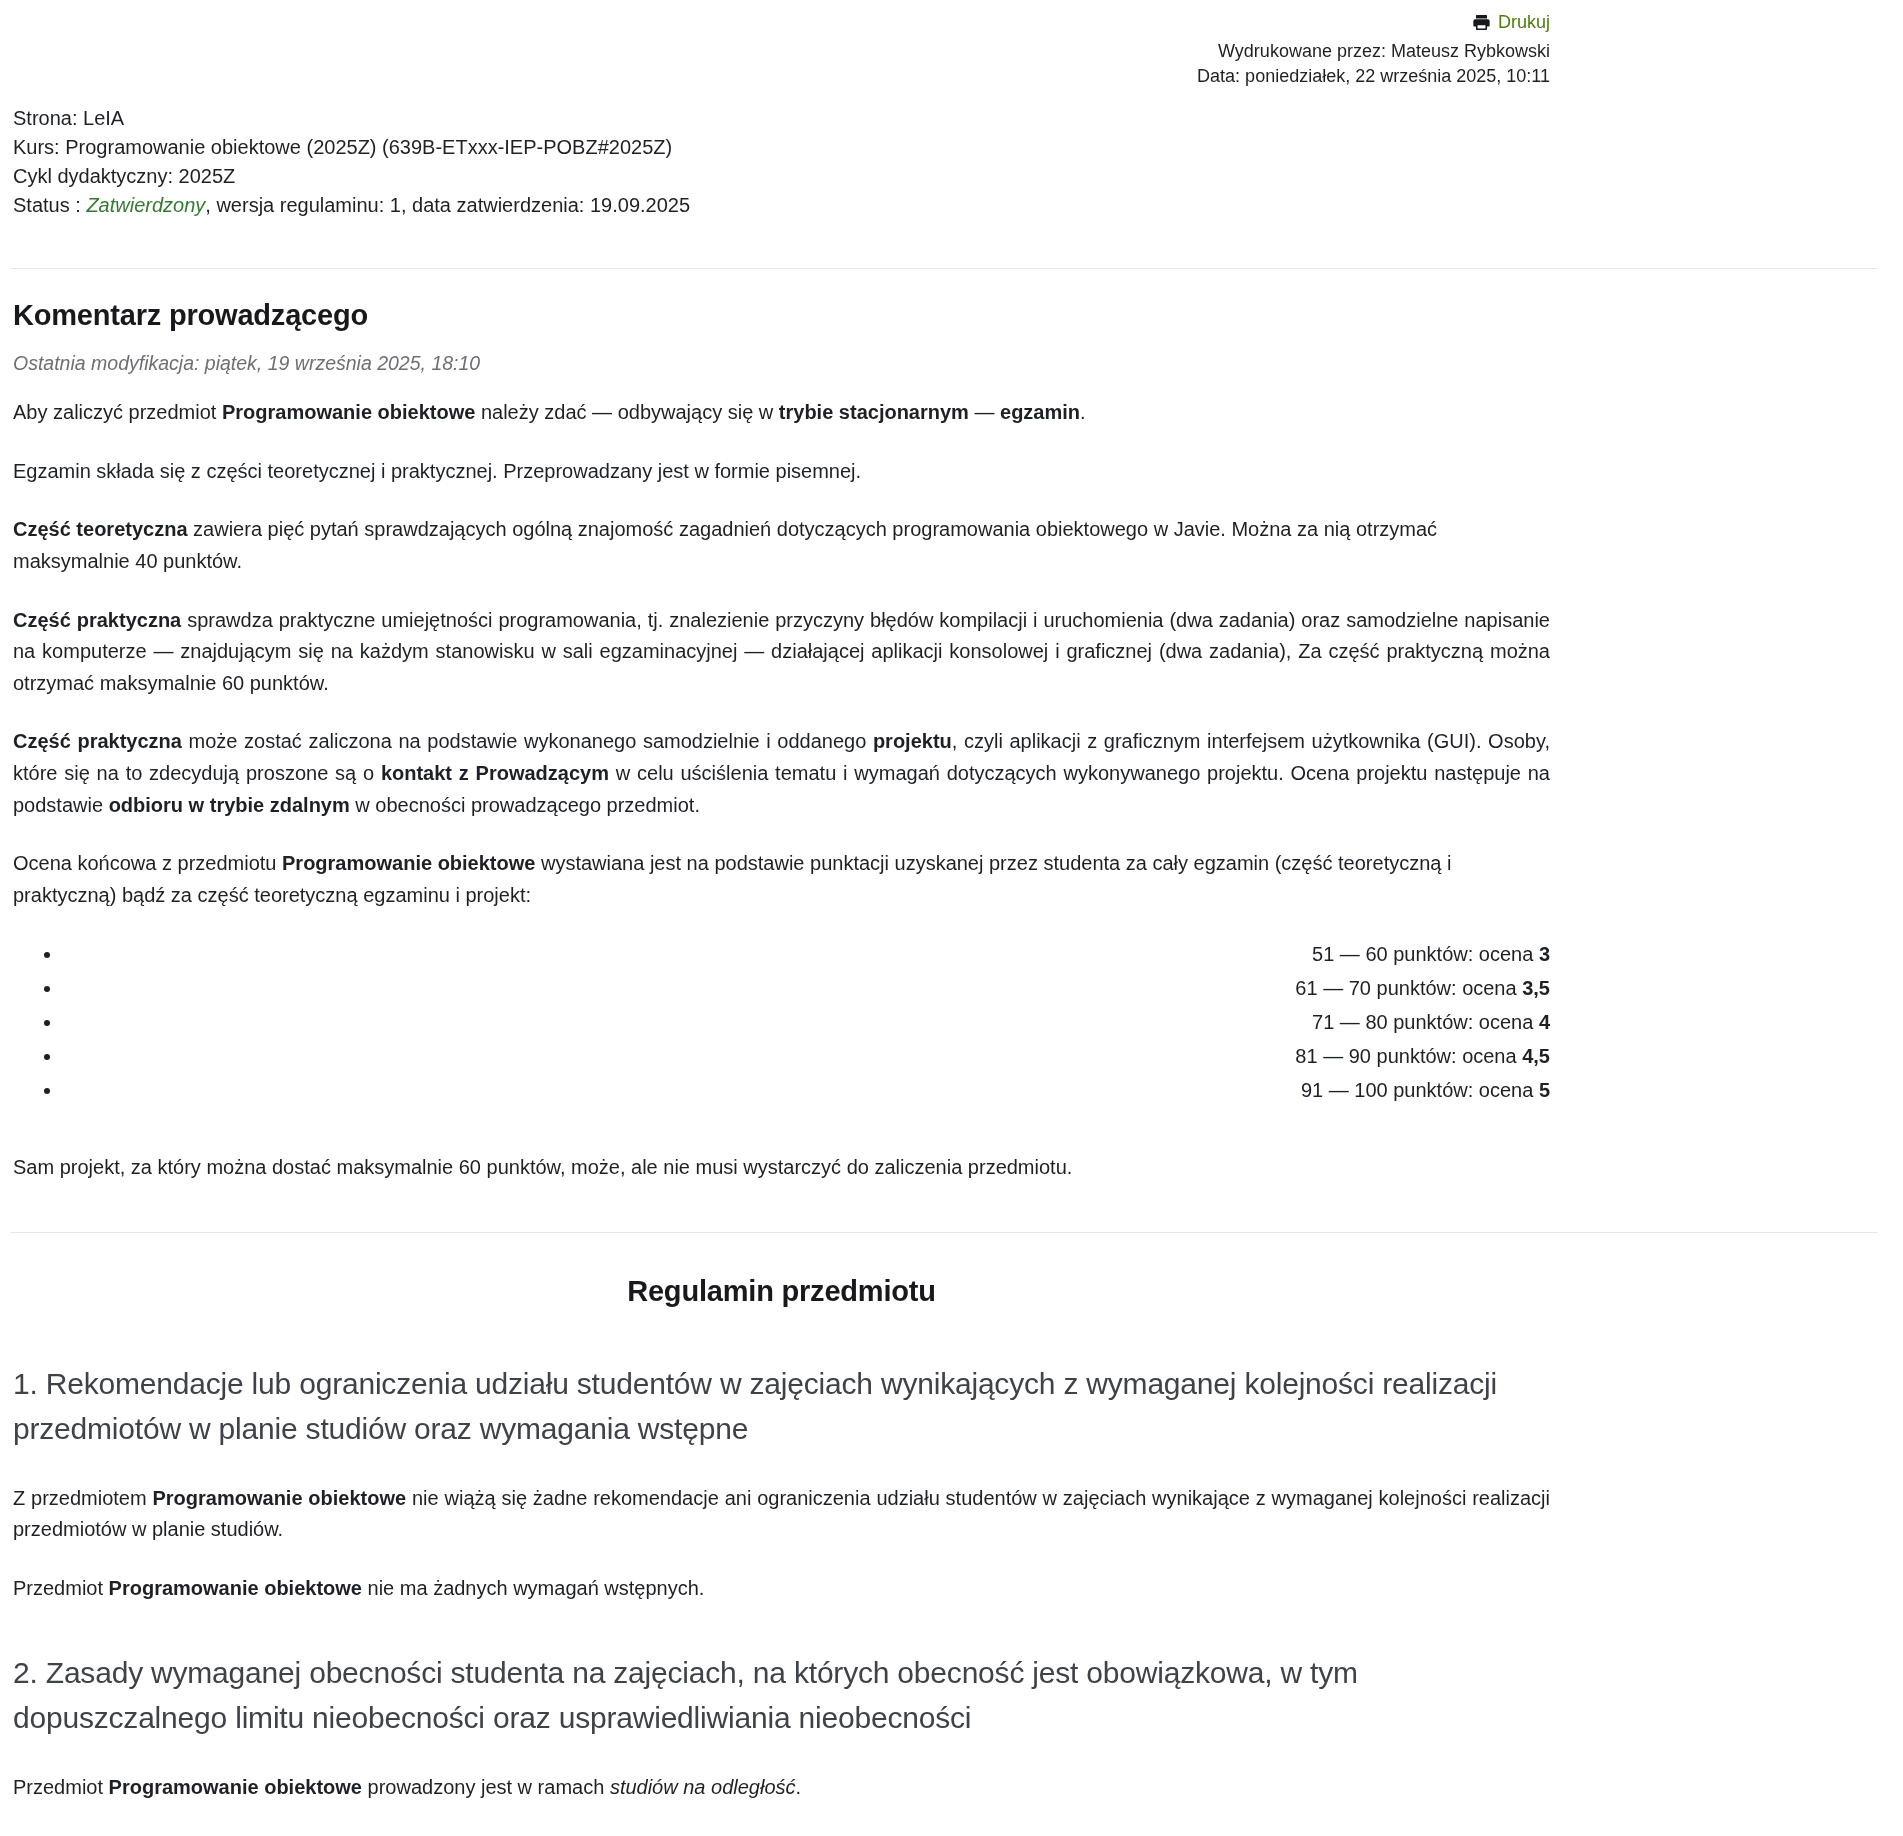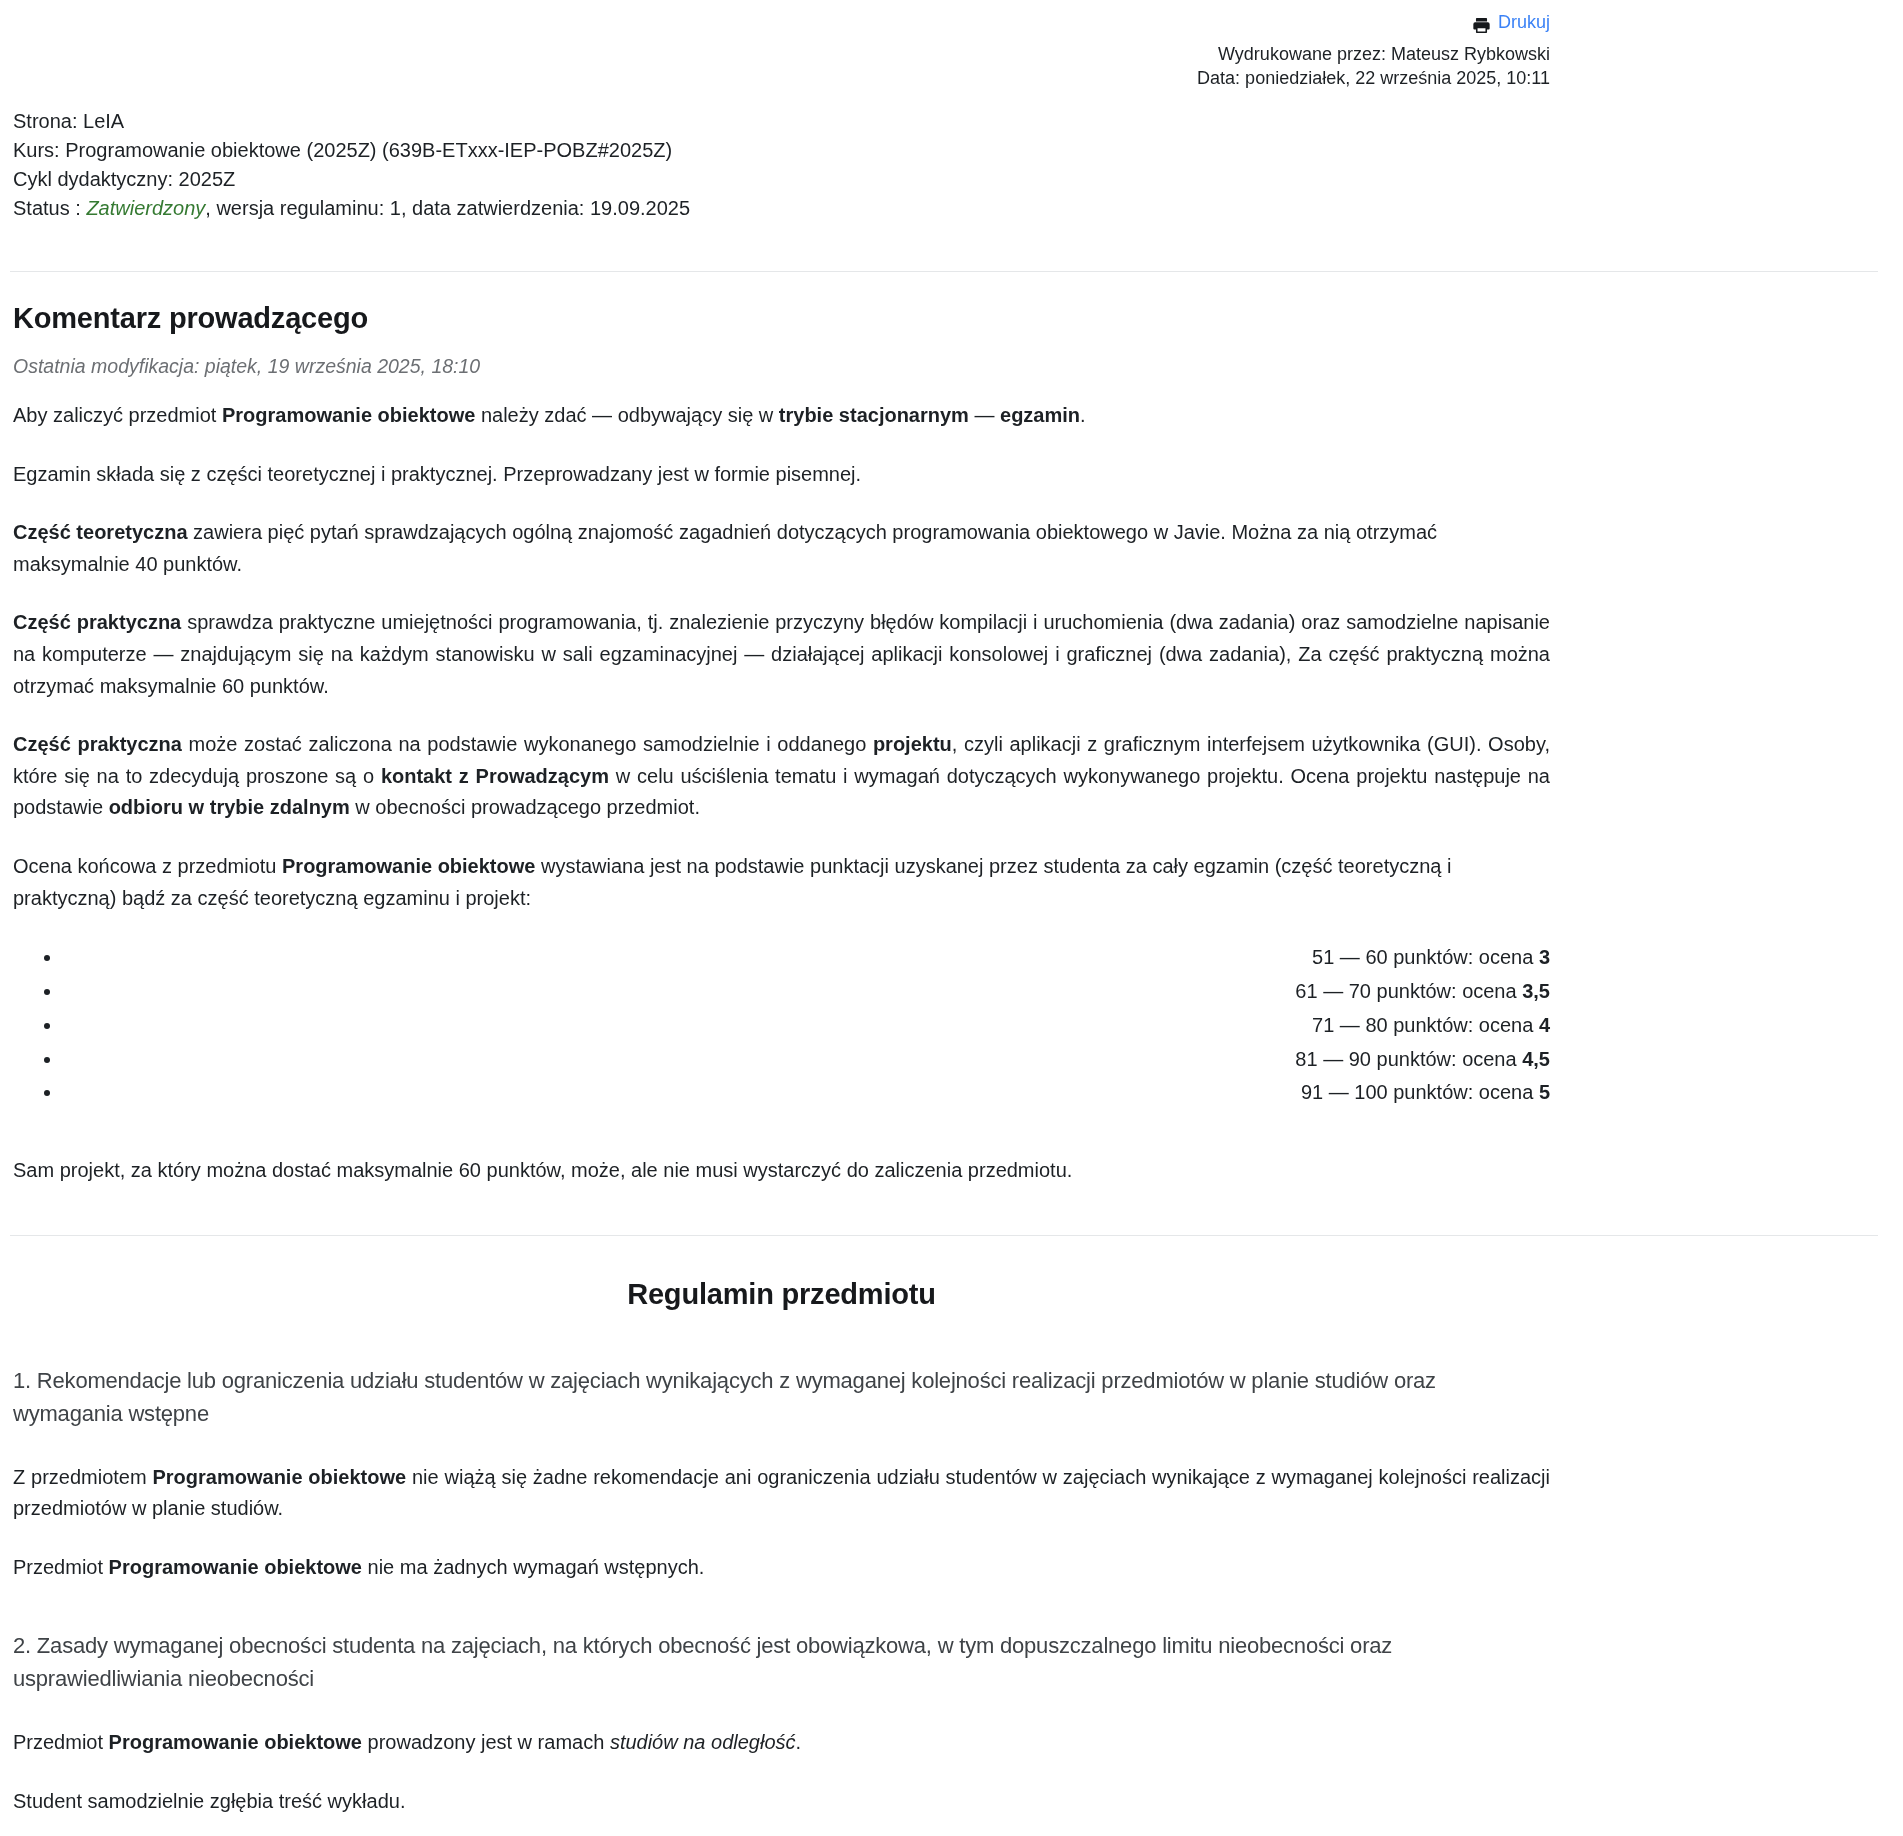--- a/index.html
+++ b/index.html
@@ -16,24 +16,24 @@
   .content{max-width:1537px;}
 
   
   .print-header{
     text-align:right;
     font-size:18px;
     line-height:1.38;
     padding-top:4px;
   }
   .print-link{
-    color:#3b82f6;
+    color:#4d7c0f;
     text-decoration:none;
     display:inline-flex;
-    align-items:flex-end;
+    align-items:center;
     gap:7px;
     cursor:pointer;
   }
   .print-icon{display:inline-flex;color:#16191c;}
   .print-icon svg{display:block;}
 
   
   .meta{margin-top:16px;font-size:20px;line-height:1.44;}
   .status-ok{color:#357a32;font-style:italic;font-weight:500;}
 
@@ -62,21 +62,21 @@
 
   .reg-title{
     font-size:29px;
     font-weight:700;
     text-align:center;
     margin:36px 0 16px;
     color:#17191c;
     letter-spacing:-0.2px;
   }
   .reg-h{
-    font-size:22px;
+    font-size:30px;
     font-weight:400;
     color:#3f4347;
     line-height:1.5;
     letter-spacing:-0.2px;
     margin:46px 0 32px;
   }
   .reg-h + p{margin-top:16px;}
 </style>
 </head>
 <body>

